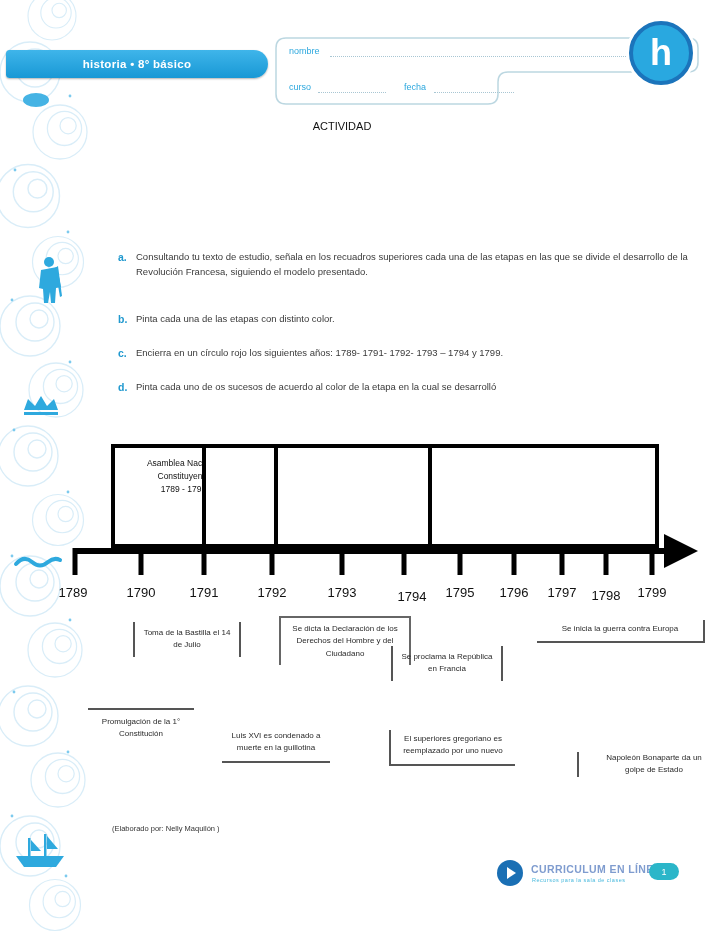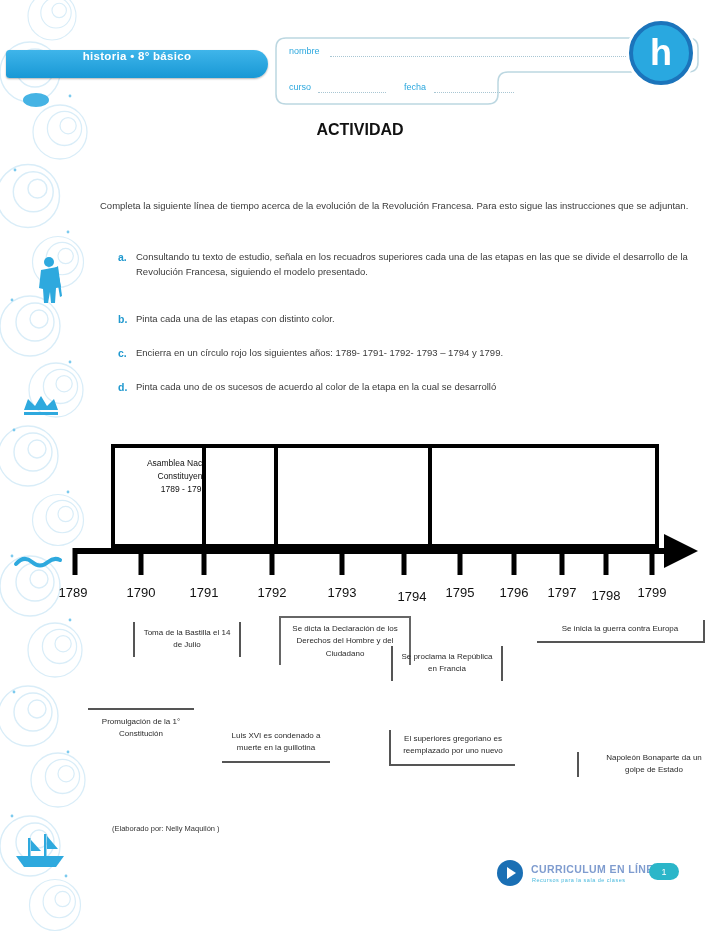--- a/index.html
+++ b/index.html
@@ -5,33 +5,33 @@
   html,body{margin:0;padding:0;background:#fff;}
   .page{position:relative;width:720px;height:933px;background:#fff;overflow:hidden;
         font-family:"Liberation Sans",sans-serif;color:#222;}
 
   
   .side-strip{position:absolute;left:0;top:0;width:90px;height:933px;z-index:1;}
 
   
   .ribbon{position:absolute;left:6px;top:50px;width:262px;height:28px;z-index:3;
           background:linear-gradient(#3fb5ea,#1898d5);border-radius:4px 16px 16px 4px;
-          display:flex;align-items:flex-start;justify-content:center;color:#fff;
+          display:flex;align-items:center;justify-content:center;color:#fff;
           font-size:11.5px;font-weight:bold;letter-spacing:.3px;box-shadow:0 1px 2px rgba(0,0,0,.3);}
   .form-svg{position:absolute;left:0;top:0;z-index:2;}
   .form-label{position:absolute;z-index:3;font-size:9px;color:#2da8de;}
   .dotline{position:absolute;z-index:3;border-bottom:1.5px dotted #a8c6d3;}
   .h-badge{position:absolute;left:629px;top:21px;width:56px;height:56px;border-radius:50%;
            background:#29a8e0;border:4px solid #1b74bb;box-shadow:0 0 0 3px #fff;z-index:4;
            display:flex;align-items:center;justify-content:center;color:#fff;
            font-weight:bold;font-size:36px;line-height:1;}
 
   
-  .title-block{position:absolute;left:95px;top:118px;width:530px;text-align:center;
-               font-size:16px;font-weight:bold;color:#111;line-height:1.5;}
+  .title-block{position:absolute;left:77px;top:118px;width:530px;text-align:center;
+               font-size:11px;font-weight:normal;color:#111;line-height:1.5;}
   .intro{position:absolute;left:100px;top:198px;width:600px;font-size:9.5px;
          color:#3a3a3a;line-height:1.6;}
   .instr{position:absolute;left:118px;width:574px;font-size:9.5px;color:#3a3a3a;line-height:1.55;}
   .instr .lt{position:absolute;left:0;top:-1px;color:#2199cf;font-weight:bold;font-size:10.5px;}
   .instr .tx{display:block;margin-left:18px;}
 
   
   .tl{position:absolute;left:0;top:440px;width:720px;height:400px;z-index:2;}
   .axis{position:absolute;left:73px;top:108px;width:597px;height:6px;background:#000;}
   .axis-arrow{position:absolute;left:664px;top:94px;width:0;height:0;
@@ -147,21 +147,20 @@
   <div class="dotline" style="left:434px;top:80px;width:80px;height:12px;"></div>
 
   <div class="h-badge">
     <span>h</span>
   </div>
 
   <div class="title-block">
     <div>ACTIVIDAD</div>
   </div>
 
-  <div class="intro">Completa la siguiente línea de tiempo acerca de la evolución de la Revolución Francesa. Para esto sigue las instrucciones que se adjuntan.</div>
 
   <div class="instr" style="top:250px;">
     <span class="lt">a.</span>
     <span class="tx">Consultando tu texto de estudio, señala en los recuadros superiores cada una de las etapas en las que se divide el desarrollo de la Revolución Francesa, siguiendo el modelo presentado.</span>
   </div>
   <div class="instr" style="top:312px;">
     <span class="lt">b.</span>
     <span class="tx">Pinta cada una de las etapas con distinto color.</span>
   </div>
   <div class="instr" style="top:346px;">

